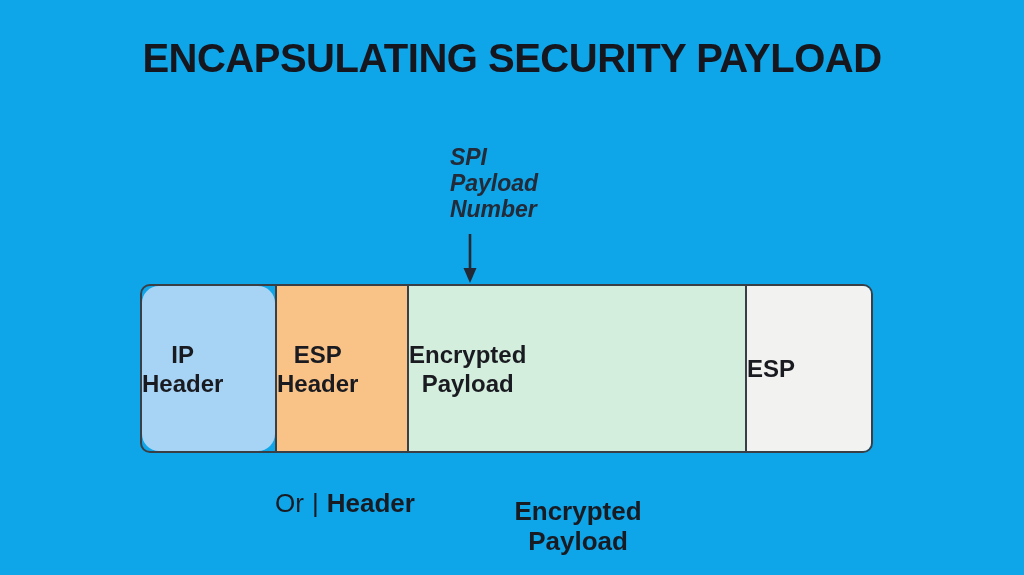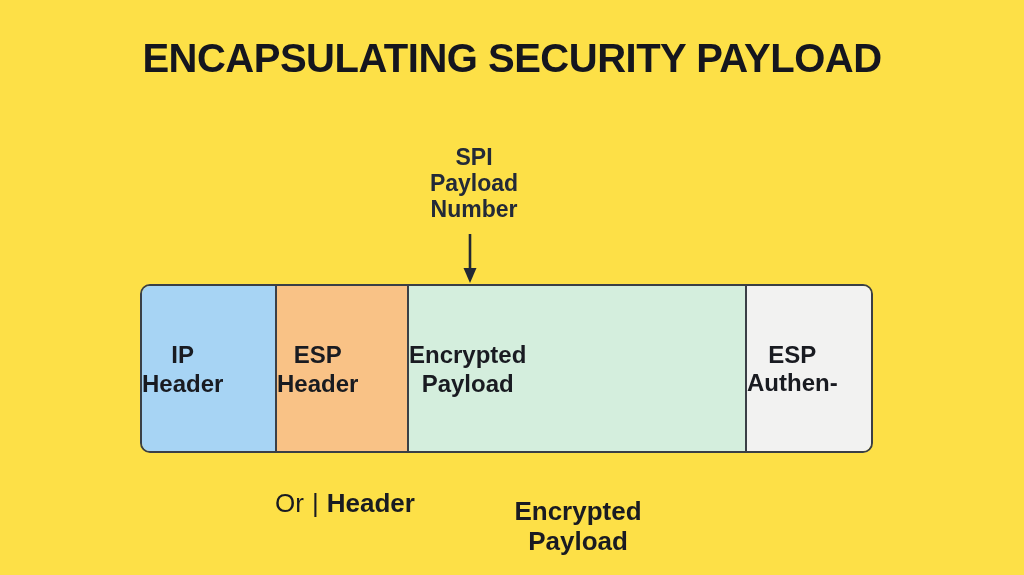--- a/index.html
+++ b/index.html
@@ -19,27 +19,28 @@
     left: 0;
     width: 100%;
     text-align: center;
     font-size: 40px;
     font-weight: 700;
     letter-spacing: -0.5px;
   }
   .annotation {
     position: absolute;
     top: 144px;
-    left: 474px;
+    left: 494px;
     transform: translateX(-50%);
-    text-align: center;
+    text-align: left;
     font-size: 23px;
     font-weight: 600;
     line-height: 26px;
     white-space: nowrap;
+    font-style: italic;
   }
   .arrow-wrap {
     position: absolute;
     top: 234px;
     left: 461px;
     width: 18px;
     height: 50px;
   }
   .packet-row {
     position: absolute;
@@ -55,21 +56,21 @@
   .seg {
     display: flex;
     align-items: center;
     justify-content: flex-start;
     text-align: center;
     font-size: 24px;
     font-weight: 700;
     line-height: 29px;
   }
   .seg + .seg { border-left: 2.5px solid #3a3f46; }
-  .seg-ip   { flex: 0 0 133px; }
+  .seg-ip   { flex: 0 0 133px; border-radius: 17px; }
   .seg-esp  { flex: 0 0 132px; }
   .seg-enc  { flex: 0 0 338px; }
   .seg-auth { flex: 1 1 auto; line-height: 28px; }
   .footer-or {
     position: absolute;
     top: 488px;
     left: 345px;
     transform: translateX(-50%);
     font-size: 26px;
     white-space: nowrap;
@@ -85,21 +86,21 @@
     text-align: center;
     font-size: 26px;
     font-weight: 700;
     line-height: 30px;
     white-space: nowrap;
   }
 </style>
 </head>
 <body>
 
-<div class="stage" style="background: #fde047; padding-left: 8px;">
+<div class="stage" style="background: #0ea5e9; padding-left: 8px;">
 
   <div class="title" style="color: rgb(21, 22, 30);">ENCAPSULATING SECURITY PAYLOAD</div>
 
   <div class="annotation" style="color: rgb(35, 42, 56);">
     <div>SPI</div>
     <div>Payload</div>
     <div>Number</div>
   </div>
 
   <div class="arrow-wrap" style="color: rgb(34, 40, 52);">
@@ -128,21 +129,20 @@
     <div class="seg seg-enc" style="background: rgb(212, 238, 221);">
       <div style="color: rgb(25, 27, 33);">
         <div>Encrypted</div>
         <div>Payload</div>
       </div>
     </div>
 
     <div class="seg seg-auth" style="background: rgb(242, 242, 241);">
       <div style="color: rgb(25, 27, 33);">
         <div>ESP</div>
-        <div>Authen-</div>
       </div>
     </div>
 
   </div>
 
   <div class="footer-or" style="color: rgb(25, 27, 34);">
     <span class="or-word">Or</span><span class="or-sep">|</span><span class="or-head">Header</span>
   </div>
 
   <div class="footer-payload" style="color: rgb(25, 27, 34);">

